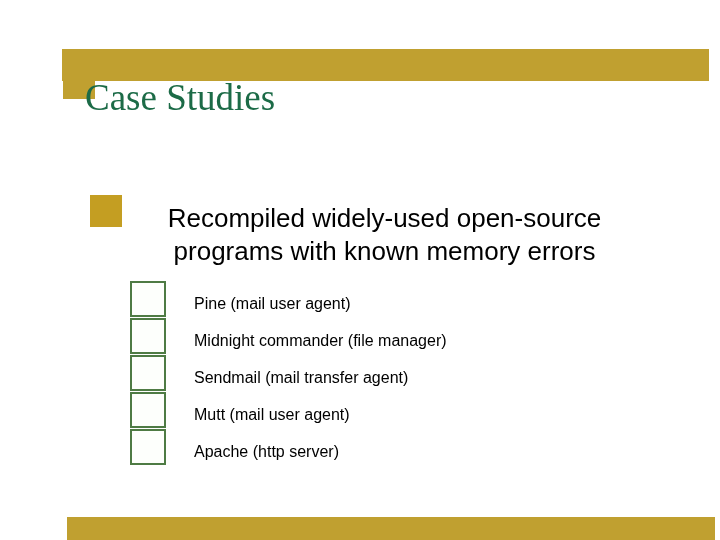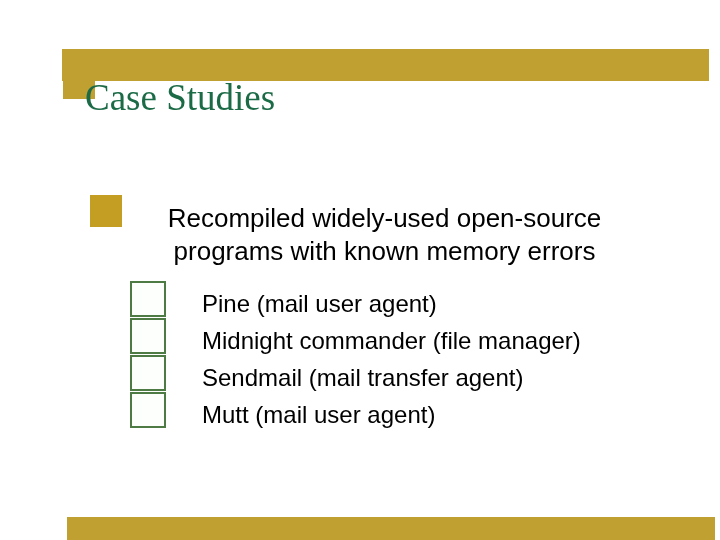--- a/index.html
+++ b/index.html
@@ -81,22 +81,22 @@
     height: 37px;
   }
   .sub-square {
     flex: 0 0 auto;
     width: 10px; height: 10px;
     margin-top: 12px;
     border: 2px solid var(--sub-bullet-green);
     background: #FDFFFC;
   }
   .sub-text {
-    margin-left: 20px;
-    font-size: 24px;
+    margin-left: 12px;
+    font-size: 16px;
     line-height: 37px;
     color: var(--text-black);
     white-space: nowrap;
   }
 </style>
 </head>
 <body>
 
 <div class="slide">
   <div class="top-rule"></div>
@@ -119,16 +119,20 @@
         <span class="sub-text">Midnight commander (file manager)</span>
       </li>
       <li class="sub-item">
         <span class="sub-square"></span>
         <span class="sub-text">Sendmail (mail transfer agent)</span>
       </li>
       <li class="sub-item">
         <span class="sub-square"></span>
         <span class="sub-text">Mutt (mail user agent)</span>
       </li>
+      <li class="sub-item">
+        <span class="sub-square"></span>
+        <span class="sub-text">Apache (http server)</span>
+      </li>
     </ul>
 
   <div class="bottom-rule"></div>
 </div>
 
 </body></html>

